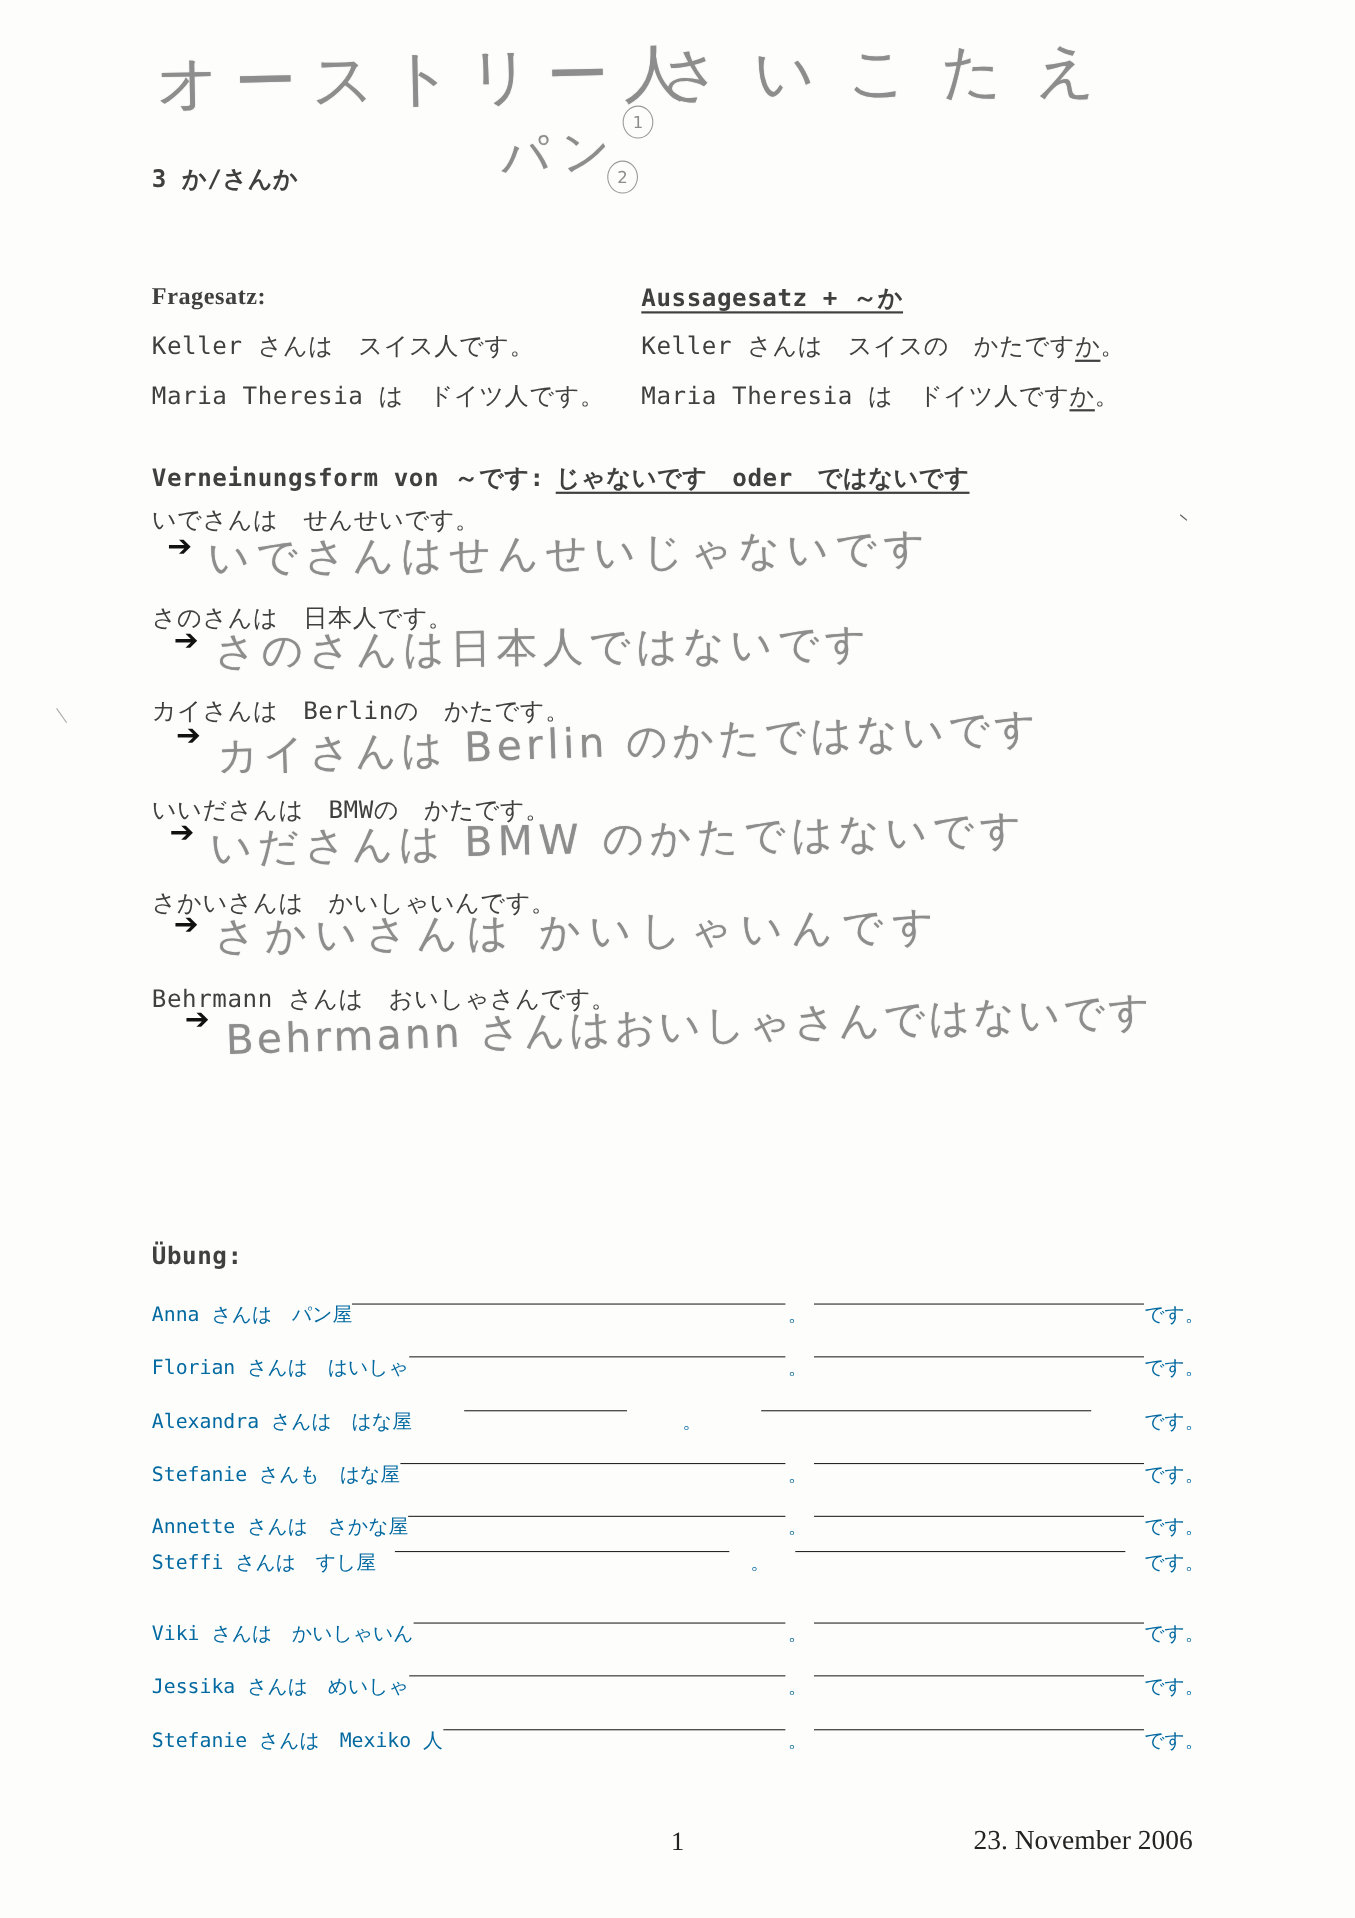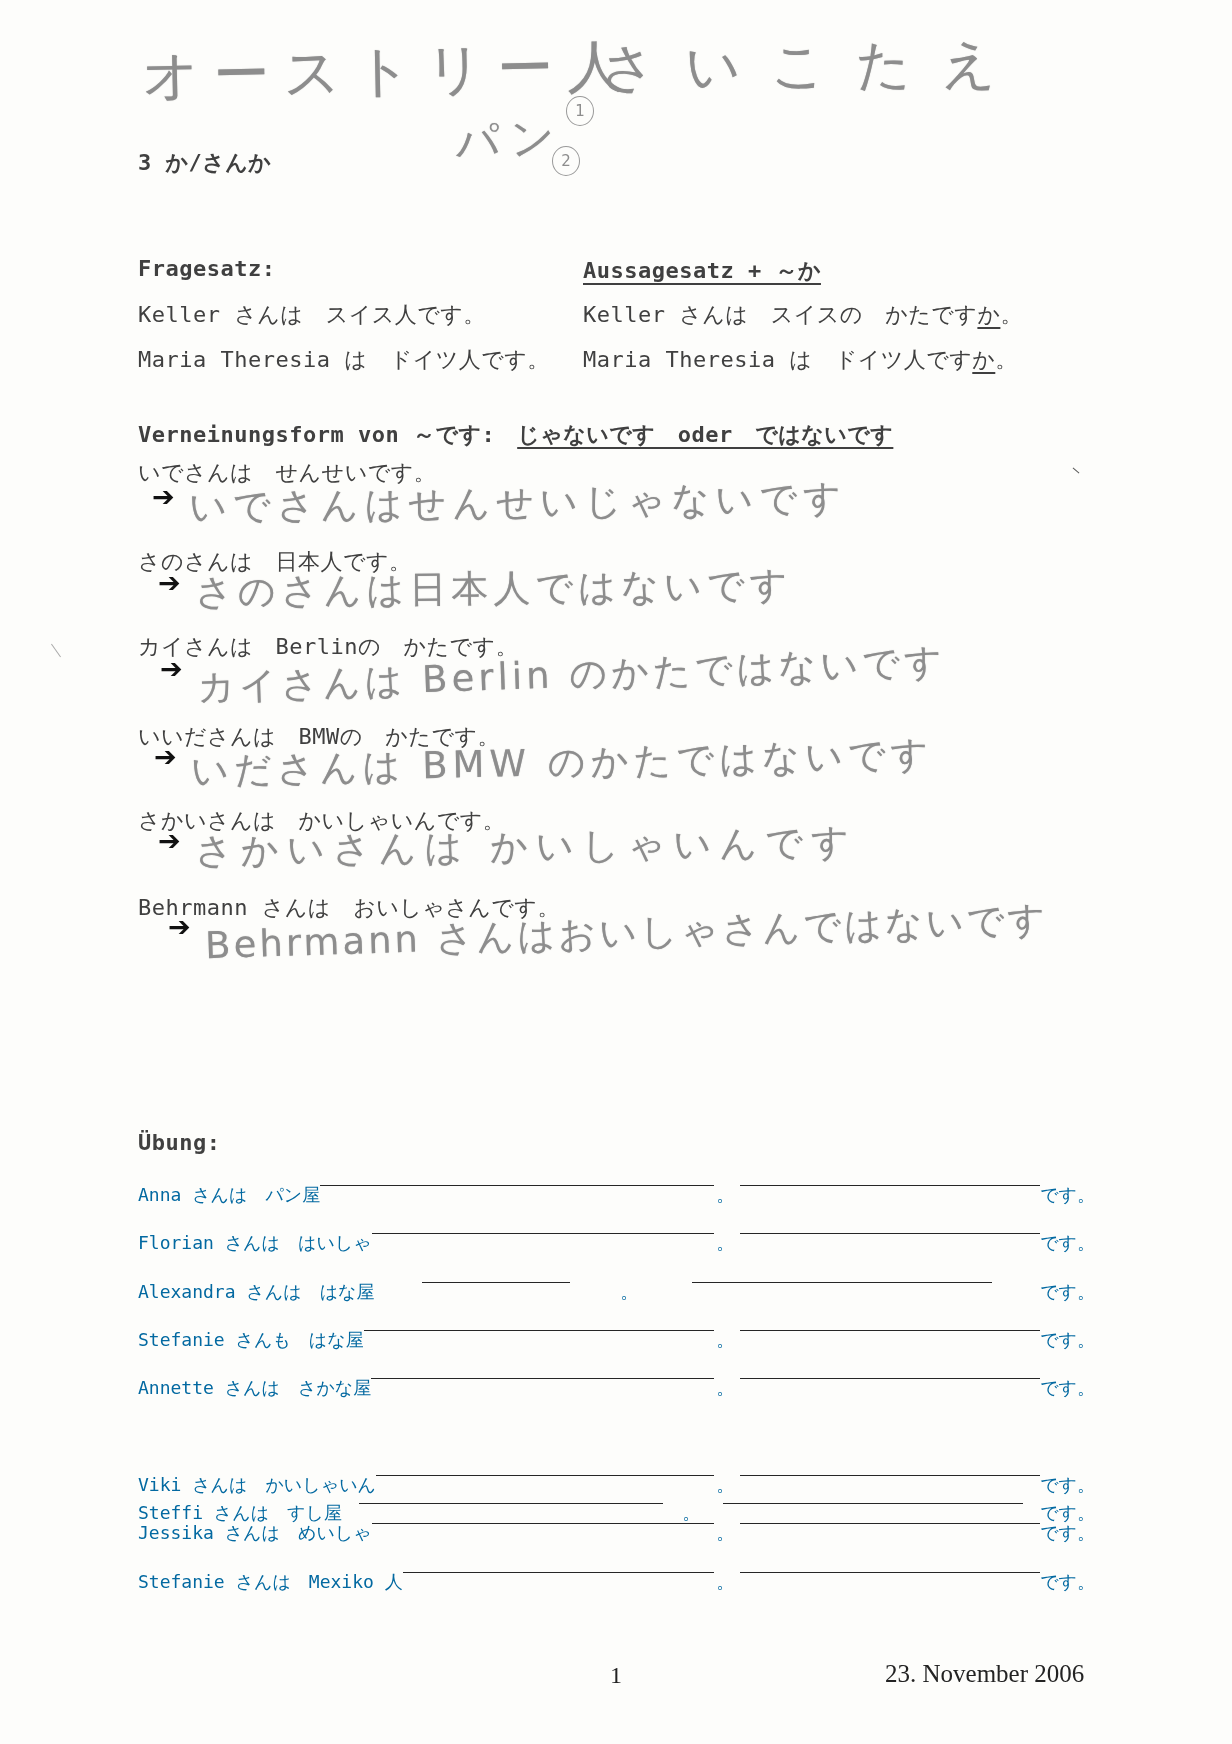--- a/index.html
+++ b/index.html
@@ -93,30 +93,30 @@
 
   <div class="hand title1" style="left:142px;top:34px;">オーストリー人</div>
   <div class="hand title2" style="left:600px;top:30px;">さいこたえ</div>
 
   <div class="hand annot" style="left:455px;top:110px;">パン</div>
   <div class="circle-num" style="left:566px;top:96px;">1</div>
   <div class="circle-num" style="left:552px;top:146px;">2</div>
 
   <div class="printed bold" style="left:138px;top:148px;">3 か/さんか</div>
 
-  <div class="printed bold" style="left:138px;top:256px;">Fragesatz:</div>
+  <div class="printed bold" style="left:138px;top:256px;font-family:Liberation Serif, serif;">Fragesatz:</div>
   <div class="printed bold uline" style="left:583px;top:256px;">Aussagesatz + ～か</div>
 
   <div class="printed" style="left:138px;top:300px;">Keller さんは　スイス人です。</div>
   <div class="printed" style="left:583px;top:300px;"><span>Keller さんは　スイスの　かたです</span><span class="uline">か</span><span>。</span></div>
 
   <div class="printed" style="left:138px;top:345px;">Maria Theresia は　ドイツ人です。</div>
   <div class="printed" style="left:583px;top:345px;"><span>Maria Theresia は　ドイツ人です</span><span class="uline">か</span><span>。</span></div>
 
-  <div class="printed" style="left:138px;top:420px;"><span class="bold">Verneinungsform von ～です:</span><span class="bold uline" style="margin-left:22px;">じゃないです　oder　ではないです</span></div>
+  <div class="printed" style="left:138px;top:420px;"><span class="bold">Verneinungsform von ～です:</span><span class="bold uline" style="margin-left:10px;">じゃないです　oder　ではないです</span></div>
 
   <div class="printed" style="left:138px;top:458px;">いでさんは　せんせいです。</div>
   <div class="answer" style="left:152px;top:478px;">
     <span class="arrow">➔</span>
     <span class="hw r1">いでさんはせんせいじゃないです</span>
   </div>
 
   <div class="printed" style="left:138px;top:547px;">さのさんは　日本人です。</div>
   <div class="answer" style="left:158px;top:564px;">
     <span class="arrow">➔</span>
@@ -177,21 +177,21 @@
       <span class="blank blank2"></span>
       <span class="desu">です。</span>
   </div>
   <div class="exrow" style="top:1376px;">
     <span class="prefix">Annette さんは　さかな屋</span>
       <span class="blank blank1"></span>
       <span class="maru">。</span>
       <span class="blank blank2"></span>
       <span class="desu">です。</span>
   </div>
-  <div class="exrow" style="top:1501px;gap:17px;">
+  <div class="exrow" style="top:1408px;gap:17px;">
     <span class="prefix">Steffi さんは　すし屋</span>
       <span class="blank blank1"></span>
       <span class="maru">。</span>
       <span class="blank blank2"></span>
       <span class="desu">です。</span>
   </div>
   <div class="exrow" style="top:1473px;">
     <span class="prefix">Viki さんは　かいしゃいん</span>
       <span class="blank blank1"></span>
       <span class="maru">。</span>

